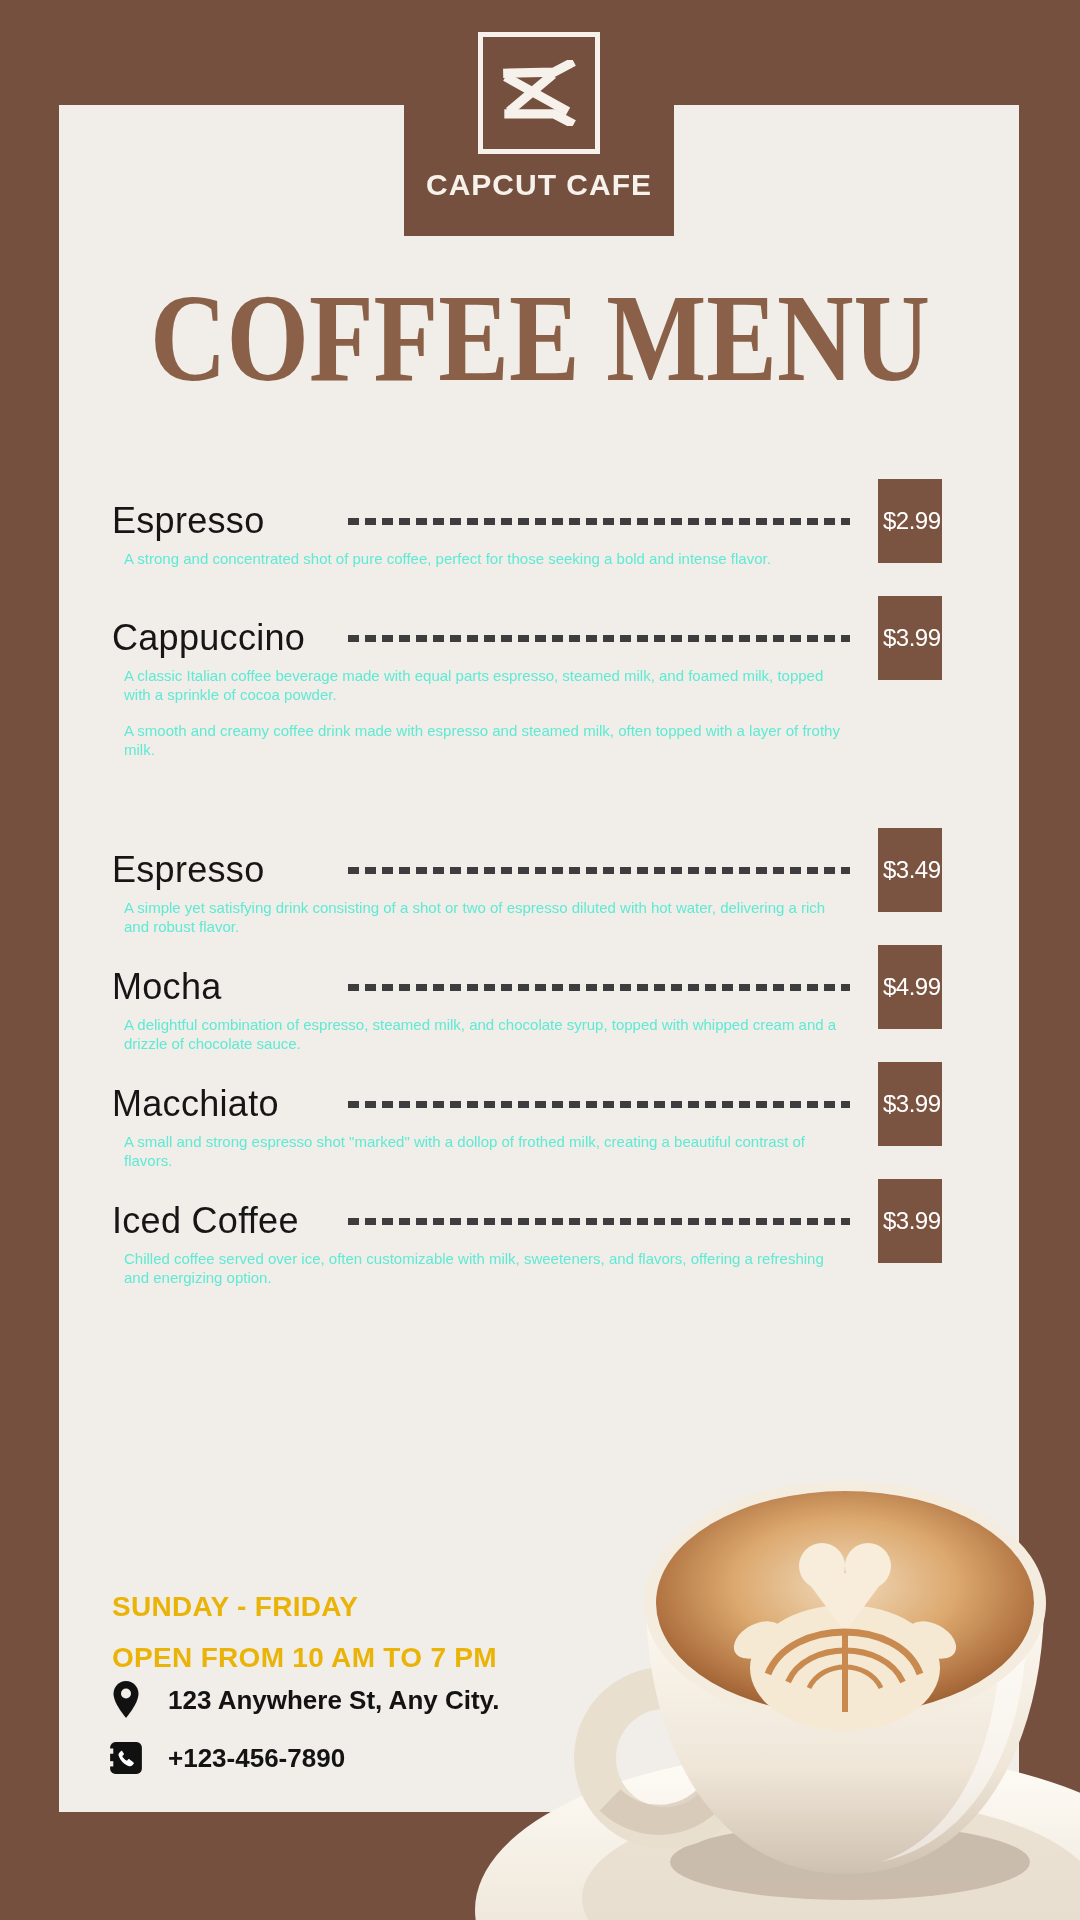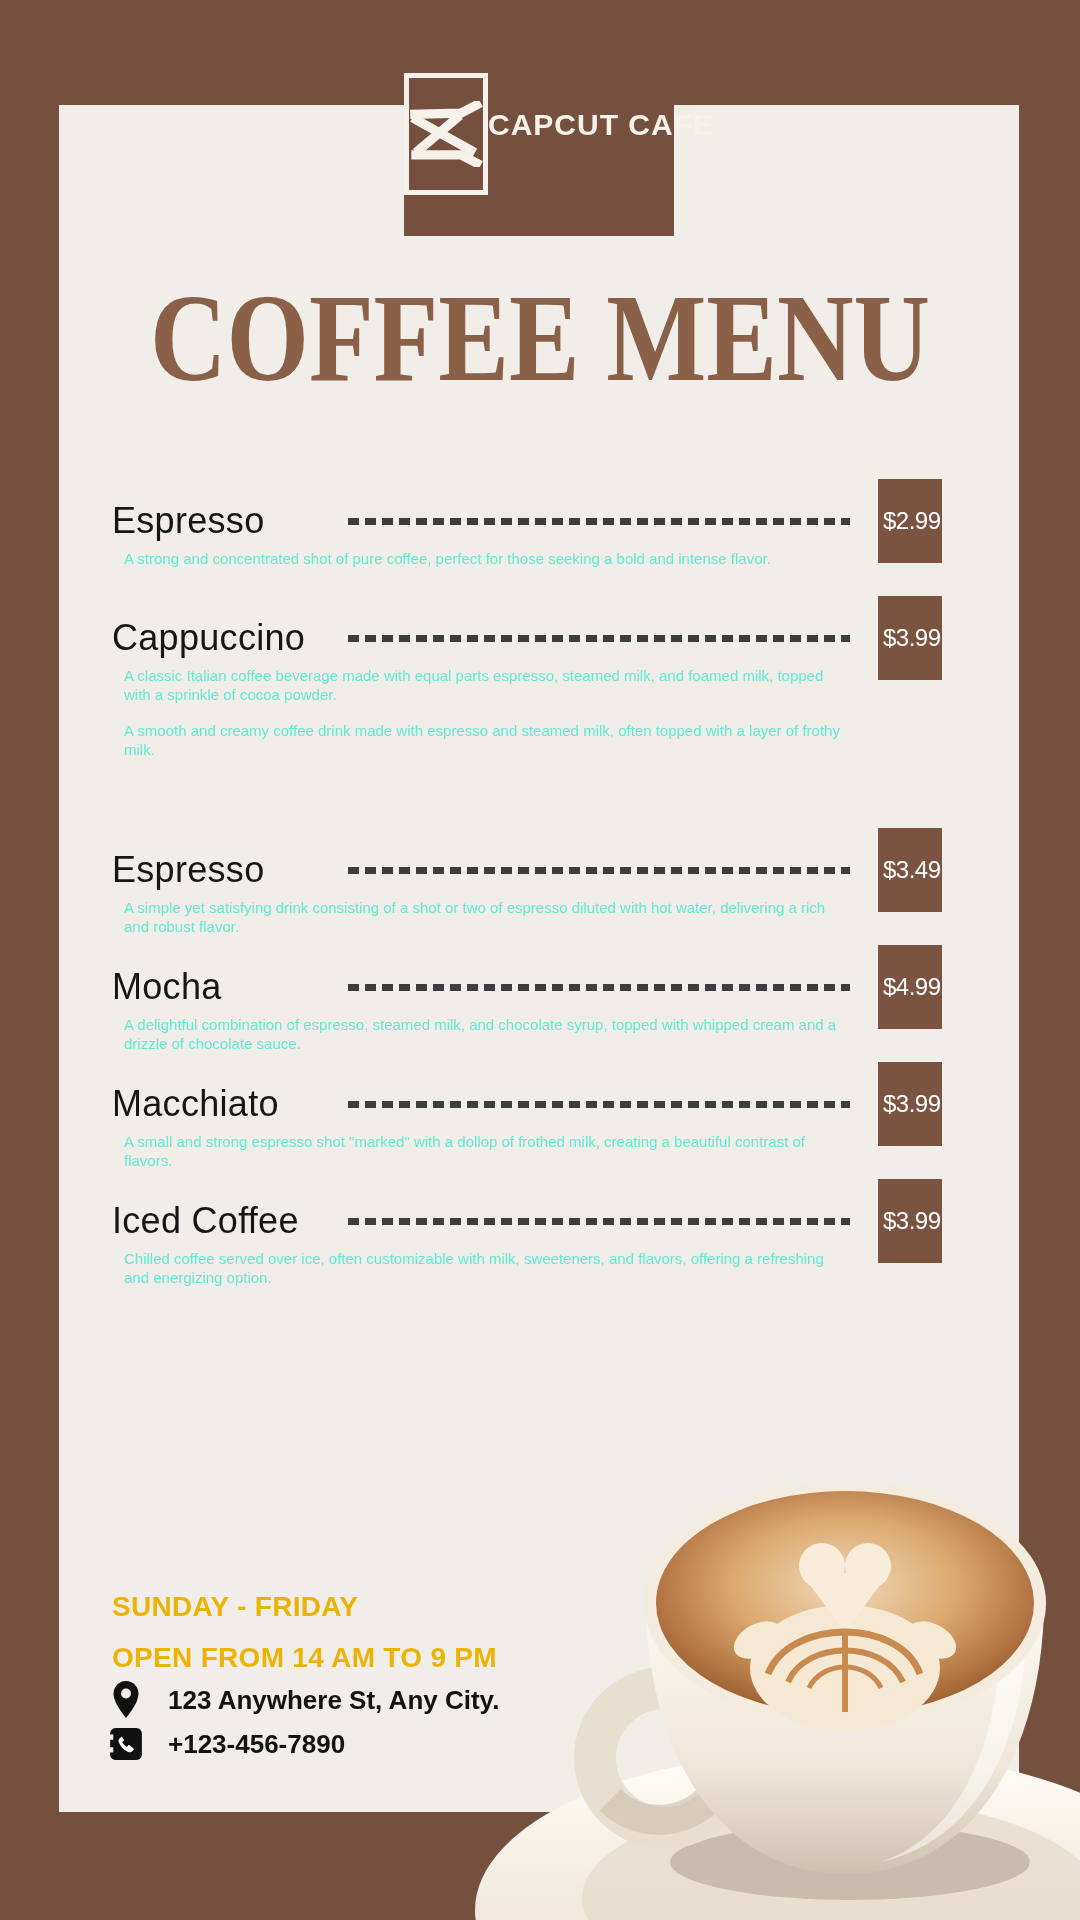--- a/index.html
+++ b/index.html
@@ -10,21 +10,21 @@
     font-family:"Liberation Sans","DejaVu Sans",sans-serif;
   }
   .card{
     position:absolute;left:59px;top:105px;width:960px;height:1707px;
     background:var(--card,#F1EDE8);
   }
   
   .banner{
     position:absolute;left:404px;top:0;width:270px;height:236px;
     background:var(--brown,#76503F);
-    display:flex;flex-direction:row;align-items:center;
+    display:flex;flex-direction:column;align-items:center;
   }
   .logo-box{
     margin-top:32px;width:122px;height:122px;border:5px solid #F6F1EA;
     display:flex;align-items:center;justify-content:center;
   }
   .banner-name{
     margin-top:14px;color:#F6F1EA;font-weight:bold;font-size:30px;letter-spacing:1px;
     white-space:nowrap;
   }
   
@@ -52,21 +52,21 @@
     display:flex;align-items:center;padding-left:5px;
   }
   .item-desc{
     margin:-2px 0 0 12px;max-width:716px;font-size:15px;line-height:1.25;color:#5eead4;
   }
   
   .hours{
     position:absolute;left:112px;top:1581px;font-size:28px;font-weight:bold;
     line-height:51px;color:#eab308;letter-spacing:.3px;
   }
-  .contact{position:absolute;left:106px;top:1678px;display:flex;flex-direction:column;}
+  .contact{position:absolute;left:106px;top:1678px;display:flex;flex-direction:column;gap:14px;}
   .contact-row{display:flex;align-items:center;height:44px;}
   .contact-icon{width:40px;flex:none;display:flex;align-items:center;justify-content:center;}
   .contact-text{margin-left:22px;font-size:26px;font-weight:bold;color:#131313;white-space:nowrap;}
   
   .cup-photo{position:absolute;right:0;bottom:0;width:620px;height:460px;}
 </style>
 </head>
 <body>
 
 <div class="poster">
@@ -142,21 +142,21 @@
         <span class="item-name">Iced Coffee</span>
         <span class="item-dashes"></span>
         <span class="item-price">$3.99</span>
       </div>
       <p class="item-desc">Chilled coffee served over ice, often customizable with milk, sweeteners, and flavors, offering a refreshing and energizing option.</p>
     </div>
   </div>
 
   <div class="hours">
     <div>SUNDAY - FRIDAY</div>
-    <div>OPEN FROM 14 AM TO 9 PM</div>
+    <div>OPEN FROM 10 AM TO 7 PM</div>
   </div>
 
   <div class="contact">
     <div class="contact-row">
       <span class="contact-icon">
         <svg width="34" height="42" viewBox="0 0 34 40">
           <path d="M17,1 C10,1 4.5,6.8 4.5,13.8 C4.5,23.5 17,38 17,38 C17,38 29.5,23.5 29.5,13.8 C29.5,6.8 24,1 17,1 Z" fill="#111111"></path>
           <circle cx="17" cy="13.5" r="5" fill="#F1EDE8"></circle>
         </svg>
       </span>

